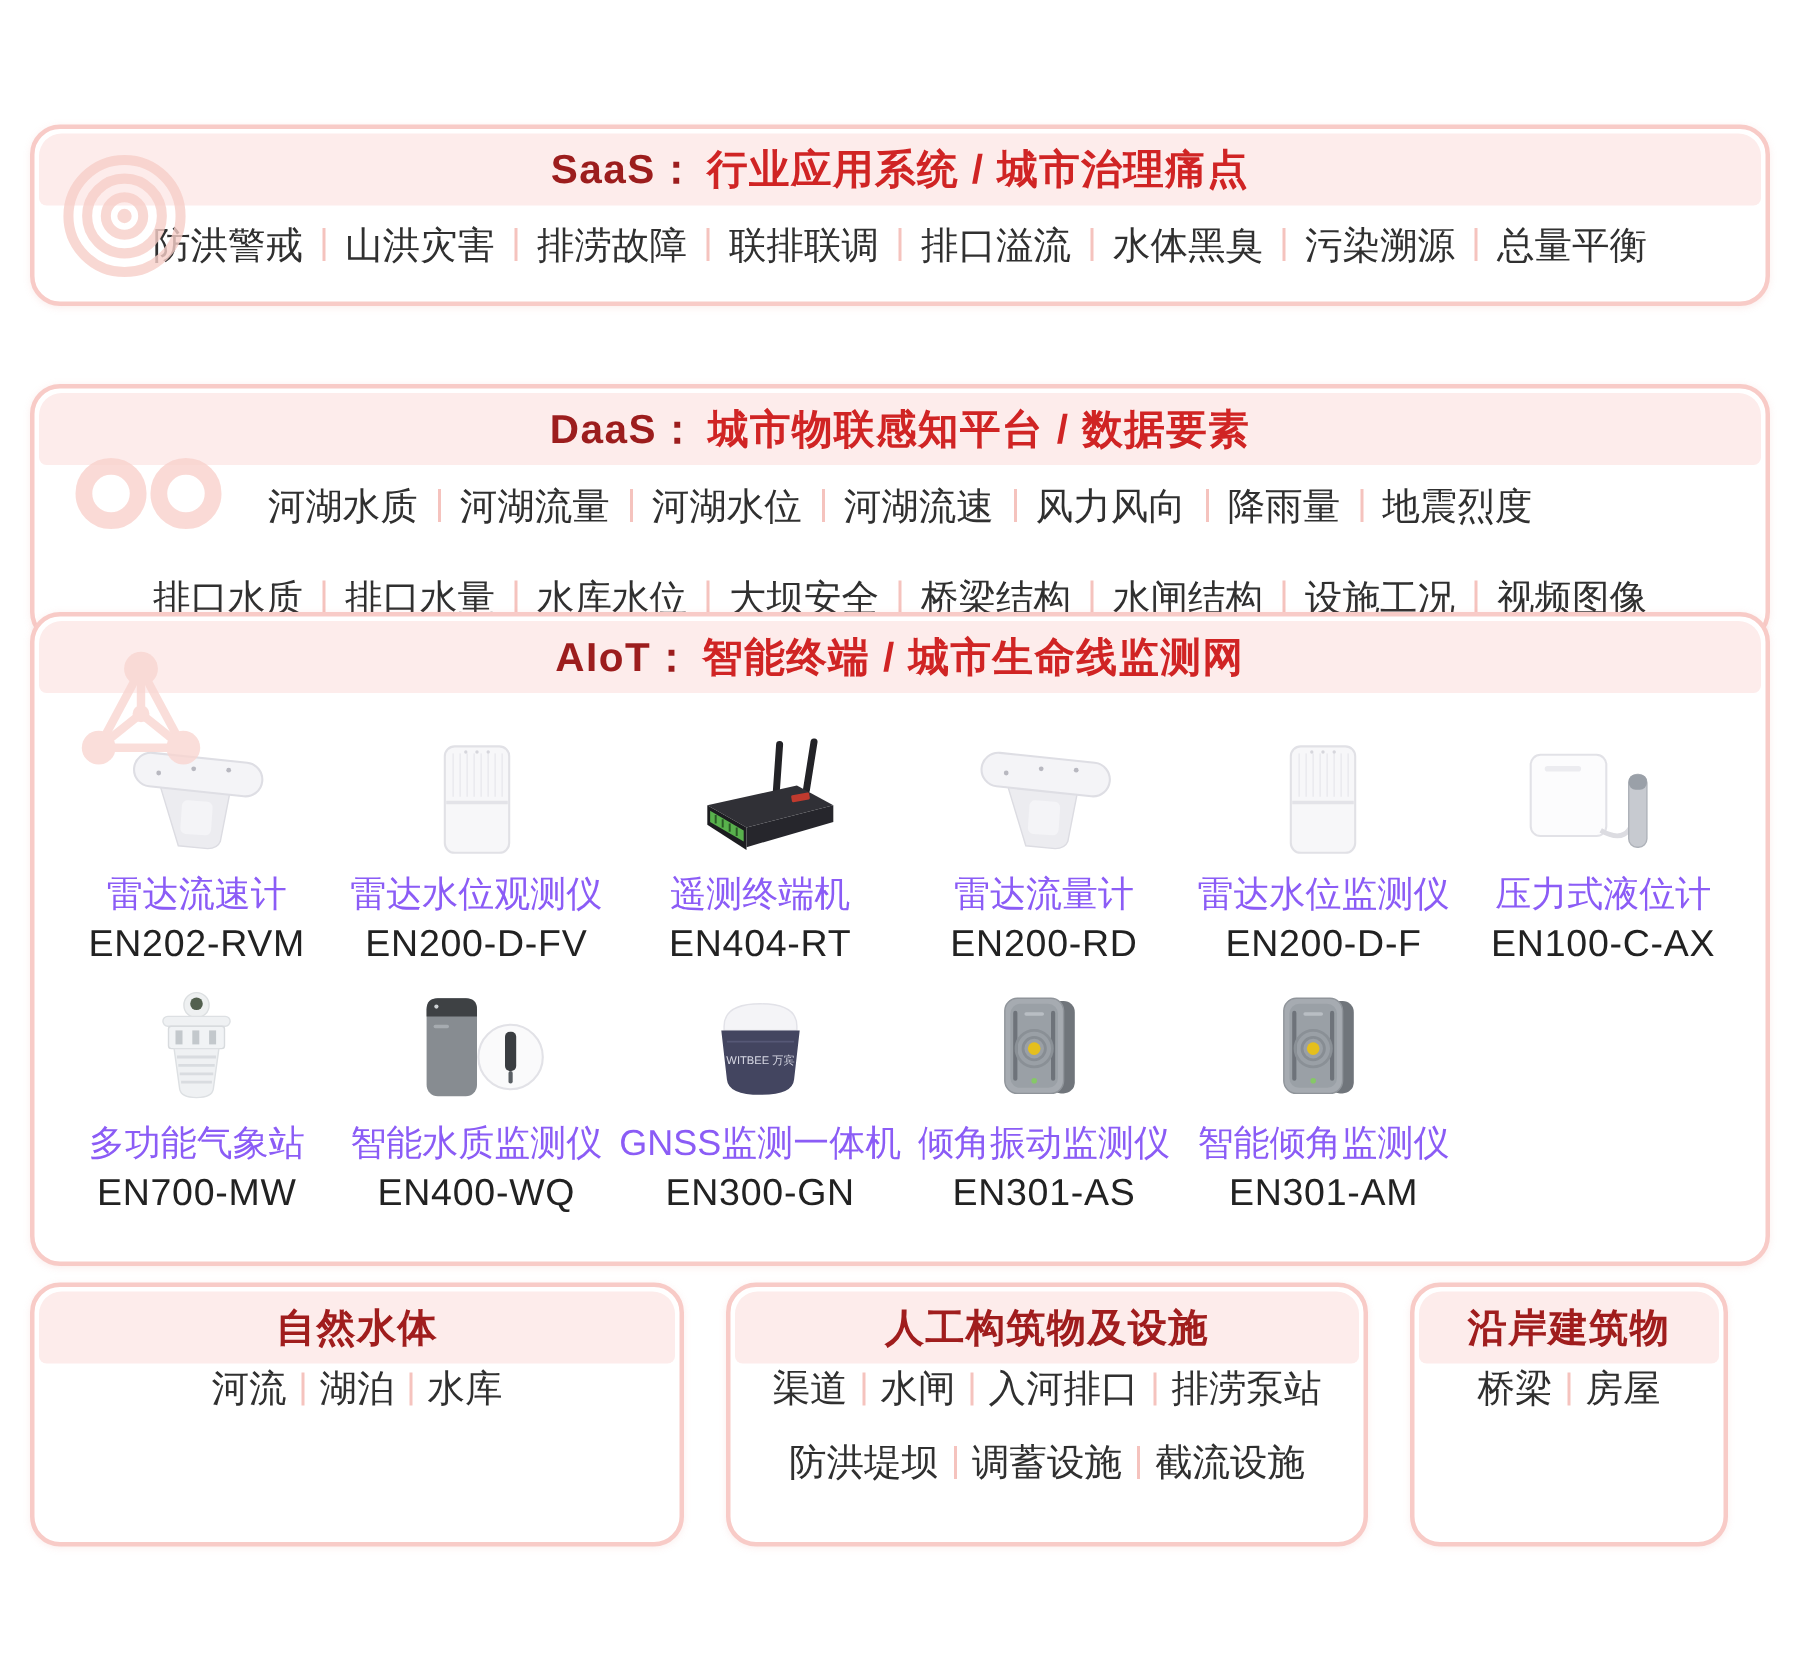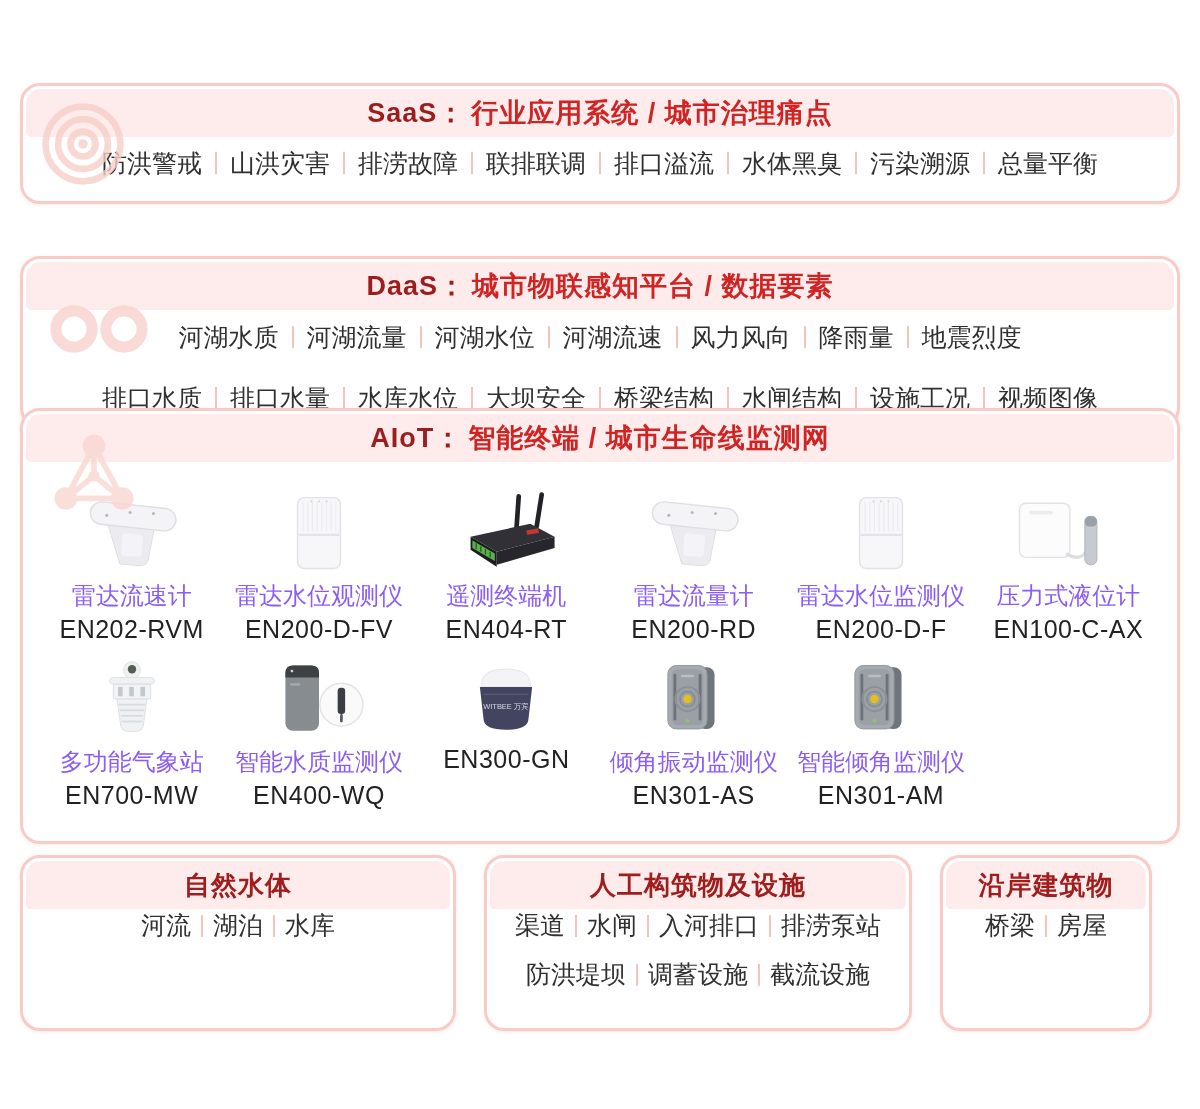--- a/index.html
+++ b/index.html
@@ -300,20 +300,21 @@
         </div>
         <div class="device-card">
           <div class="device-image">
             <svg viewBox="0 0 120 90" width="112" height="84">
    <path d="M34 28 Q34 12 60 12 Q86 12 86 28 L86 31 L34 31 Z" fill="#f4f4f7" stroke="#e2e2e8" stroke-width="1"></path>
    <path d="M32 31 L88 31 L84 66 Q83 77 60 77 Q37 77 36 66 Z" fill="#434560"></path>
    <line x1="36" y1="39" x2="84" y2="39" stroke="#565876" stroke-width="1.2"></line>
    <text x="60" y="55" font-size="8" fill="#d8d9e4" text-anchor="middle">WITBEE 万宾</text>
  </svg>
           </div>
+          <div class="device-name">GNSS监测一体机</div>
           <div class="device-model">EN300-GN</div>
         </div>
         <div class="device-card">
           <div class="device-image">
             <svg viewBox="0 0 120 90" width="112" height="84">
    <rect x="64" y="10" width="18" height="66" rx="8" fill="#70757b"></rect>
    <rect x="32" y="8" width="42" height="68" rx="9" fill="#a6abb1" stroke="#8f949a" stroke-width="1"></rect>
    <rect x="36" y="12" width="34" height="60" rx="7" fill="#9aa0a6"></rect>
    <rect x="38" y="17" width="3" height="50" rx="1.5" fill="#6e737a"></rect>
    <rect x="65" y="17" width="3" height="50" rx="1.5" fill="#6e737a"></rect>

